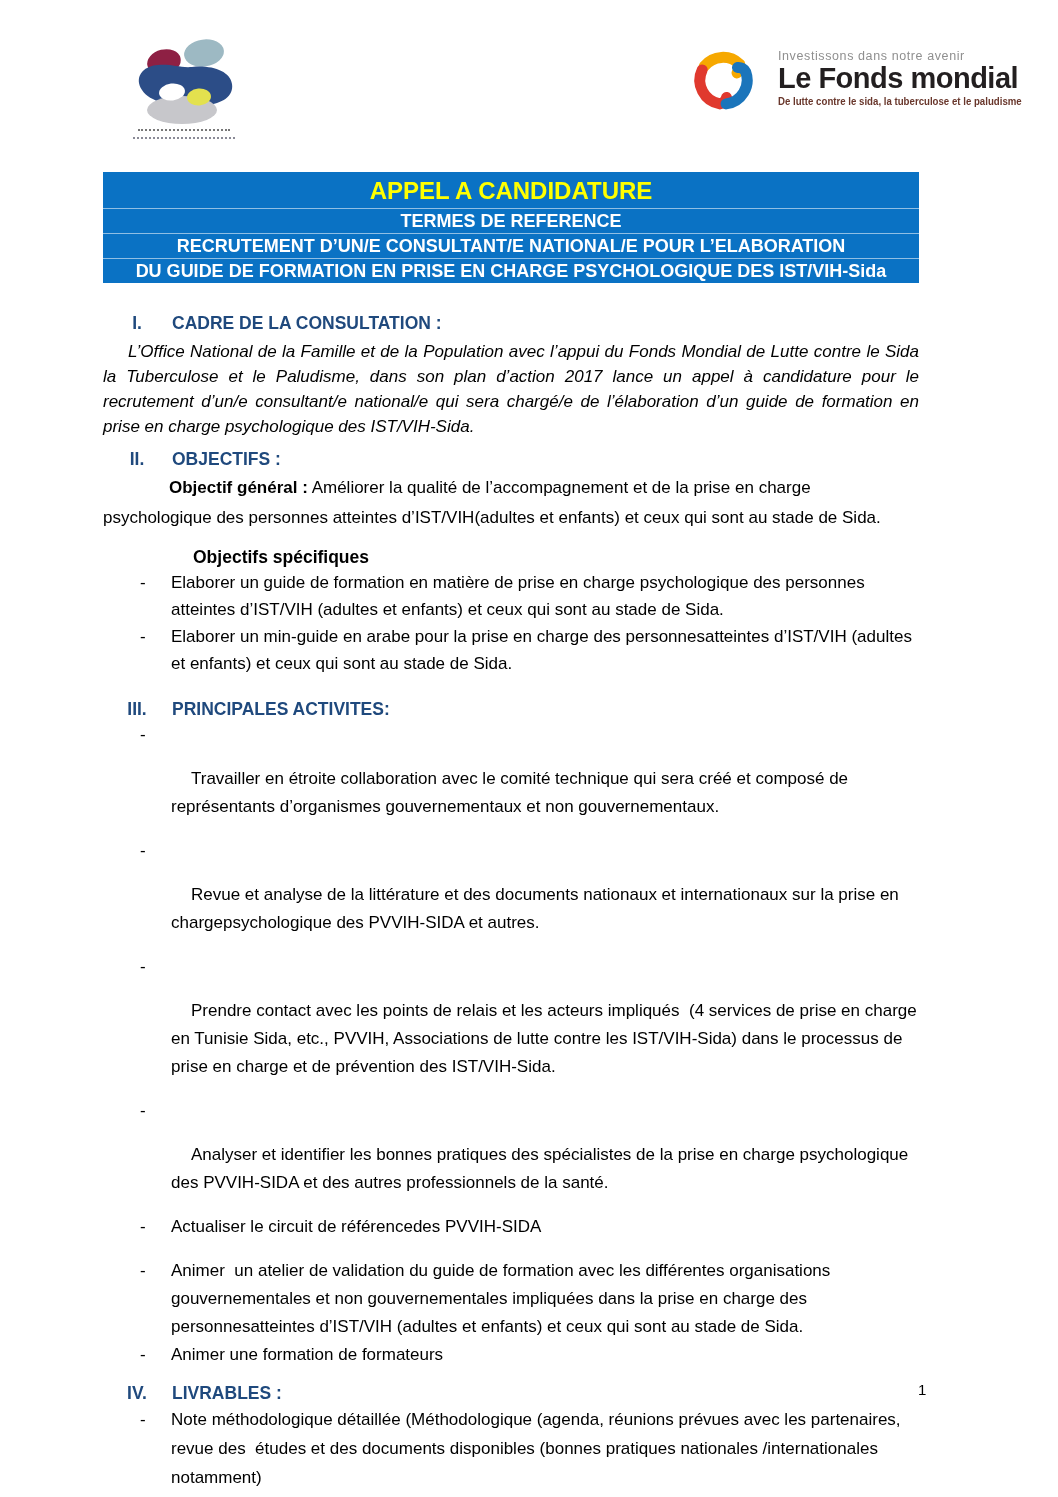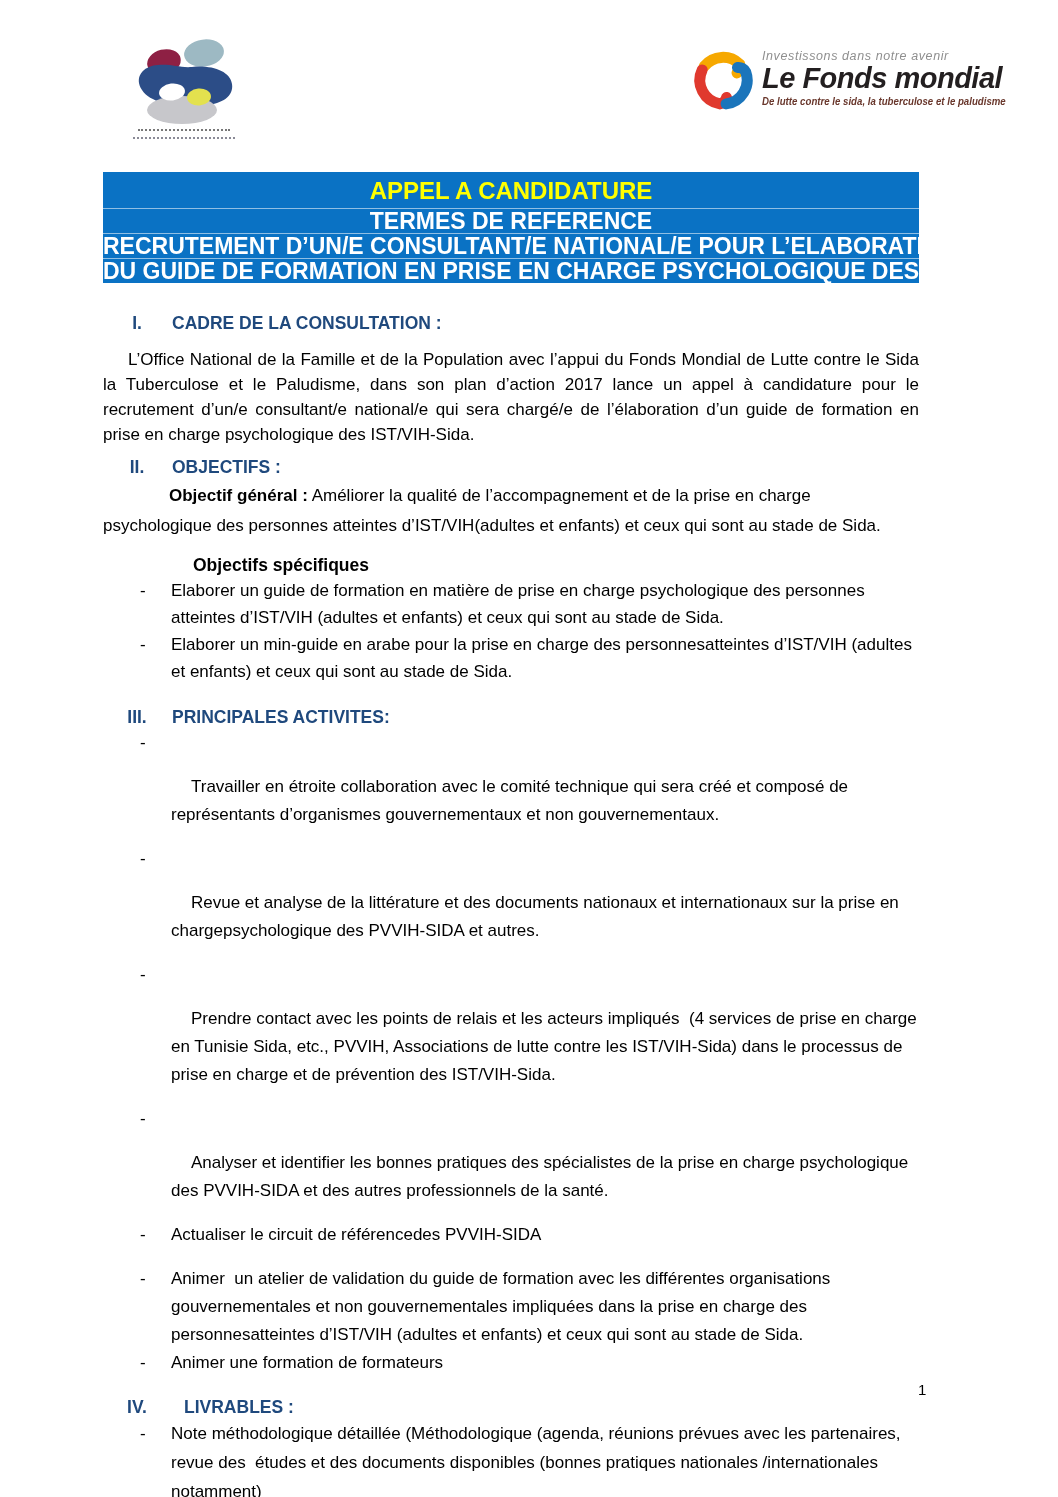--- a/index.html
+++ b/index.html
@@ -25,21 +25,21 @@
   .onfp-caption.l1 { width: 92px; }
   .onfp-caption.l2 { width: 102px; margin-top: 6px; border-top-width: 2px; border-top-color:#8a8a96; }
 
   .logo-gf {
     position: absolute;
     left: 690px; top: 44px;
     display: flex;
     align-items: center;
   }
   .gf-icon { flex: none; }
-  .gf-text { margin-left: 8px; font-style: italic; }
+  .gf-text { margin-left: 24px; }
   .gf-top {
     font-size: 12.5px;
     color: #8f8f8f;
     letter-spacing: 0.6px;
     white-space: nowrap;
   }
   .gf-name {
     font-size: 29px;
     font-weight: bold;
     color: #231f20;
@@ -63,50 +63,51 @@
     left: 103px;
     top: 172px;
     width: 816px;
   }
 
   
   .banner { width: 100%; background: #0a72c4; text-align: center; }
   .banner-row {
     color: #ffffff;
     font-weight: bold;
-    font-size: 23px;
+    font-size: 18px;
     line-height: 25px;
     height: 25px;
     border-top: 1px solid rgba(255,255,255,0.55);
     white-space: nowrap;
   }
   .banner-title {
     color: #ffff00;
     font-size: 24px;
     height: 36px;
     line-height: 37px;
     border-top: none;
   }
 
   
   .sec-head { display: flex; font-weight: bold; color: #1f497d; font-size: 17.5px; line-height: 24px; }
   .sec-num  { flex: none; width: 44px; margin-left: 12px; text-align: center; }
   .sec-title{ margin-left: 13px; }
   .mt-h1 { margin-top: 28px; }
   .mt-h2 { margin-top: 8px; }
   .mt-h3 { margin-top: 20px; }
-  .mt-h4 { margin-top: 18px; gap: 12px; }
+  .mt-h4 { margin-top: 12px; }
 
   
   .para { margin: 0; font-size: 17px; }
   .para-cadre {
-    margin-top: 12px;
+    margin-top: 4px;
     line-height: 25px;
     text-align: justify;
     text-indent: 25px;
+    font-style: italic;
   }
   .para-general {
     margin-top: 2px;
     line-height: 30px;
     text-indent: 66px;
   }
   .bold { font-weight: bold; text-align: center; }
   .spec-title {
     margin: 12px 0 0 90px;
     font-weight: bold;

